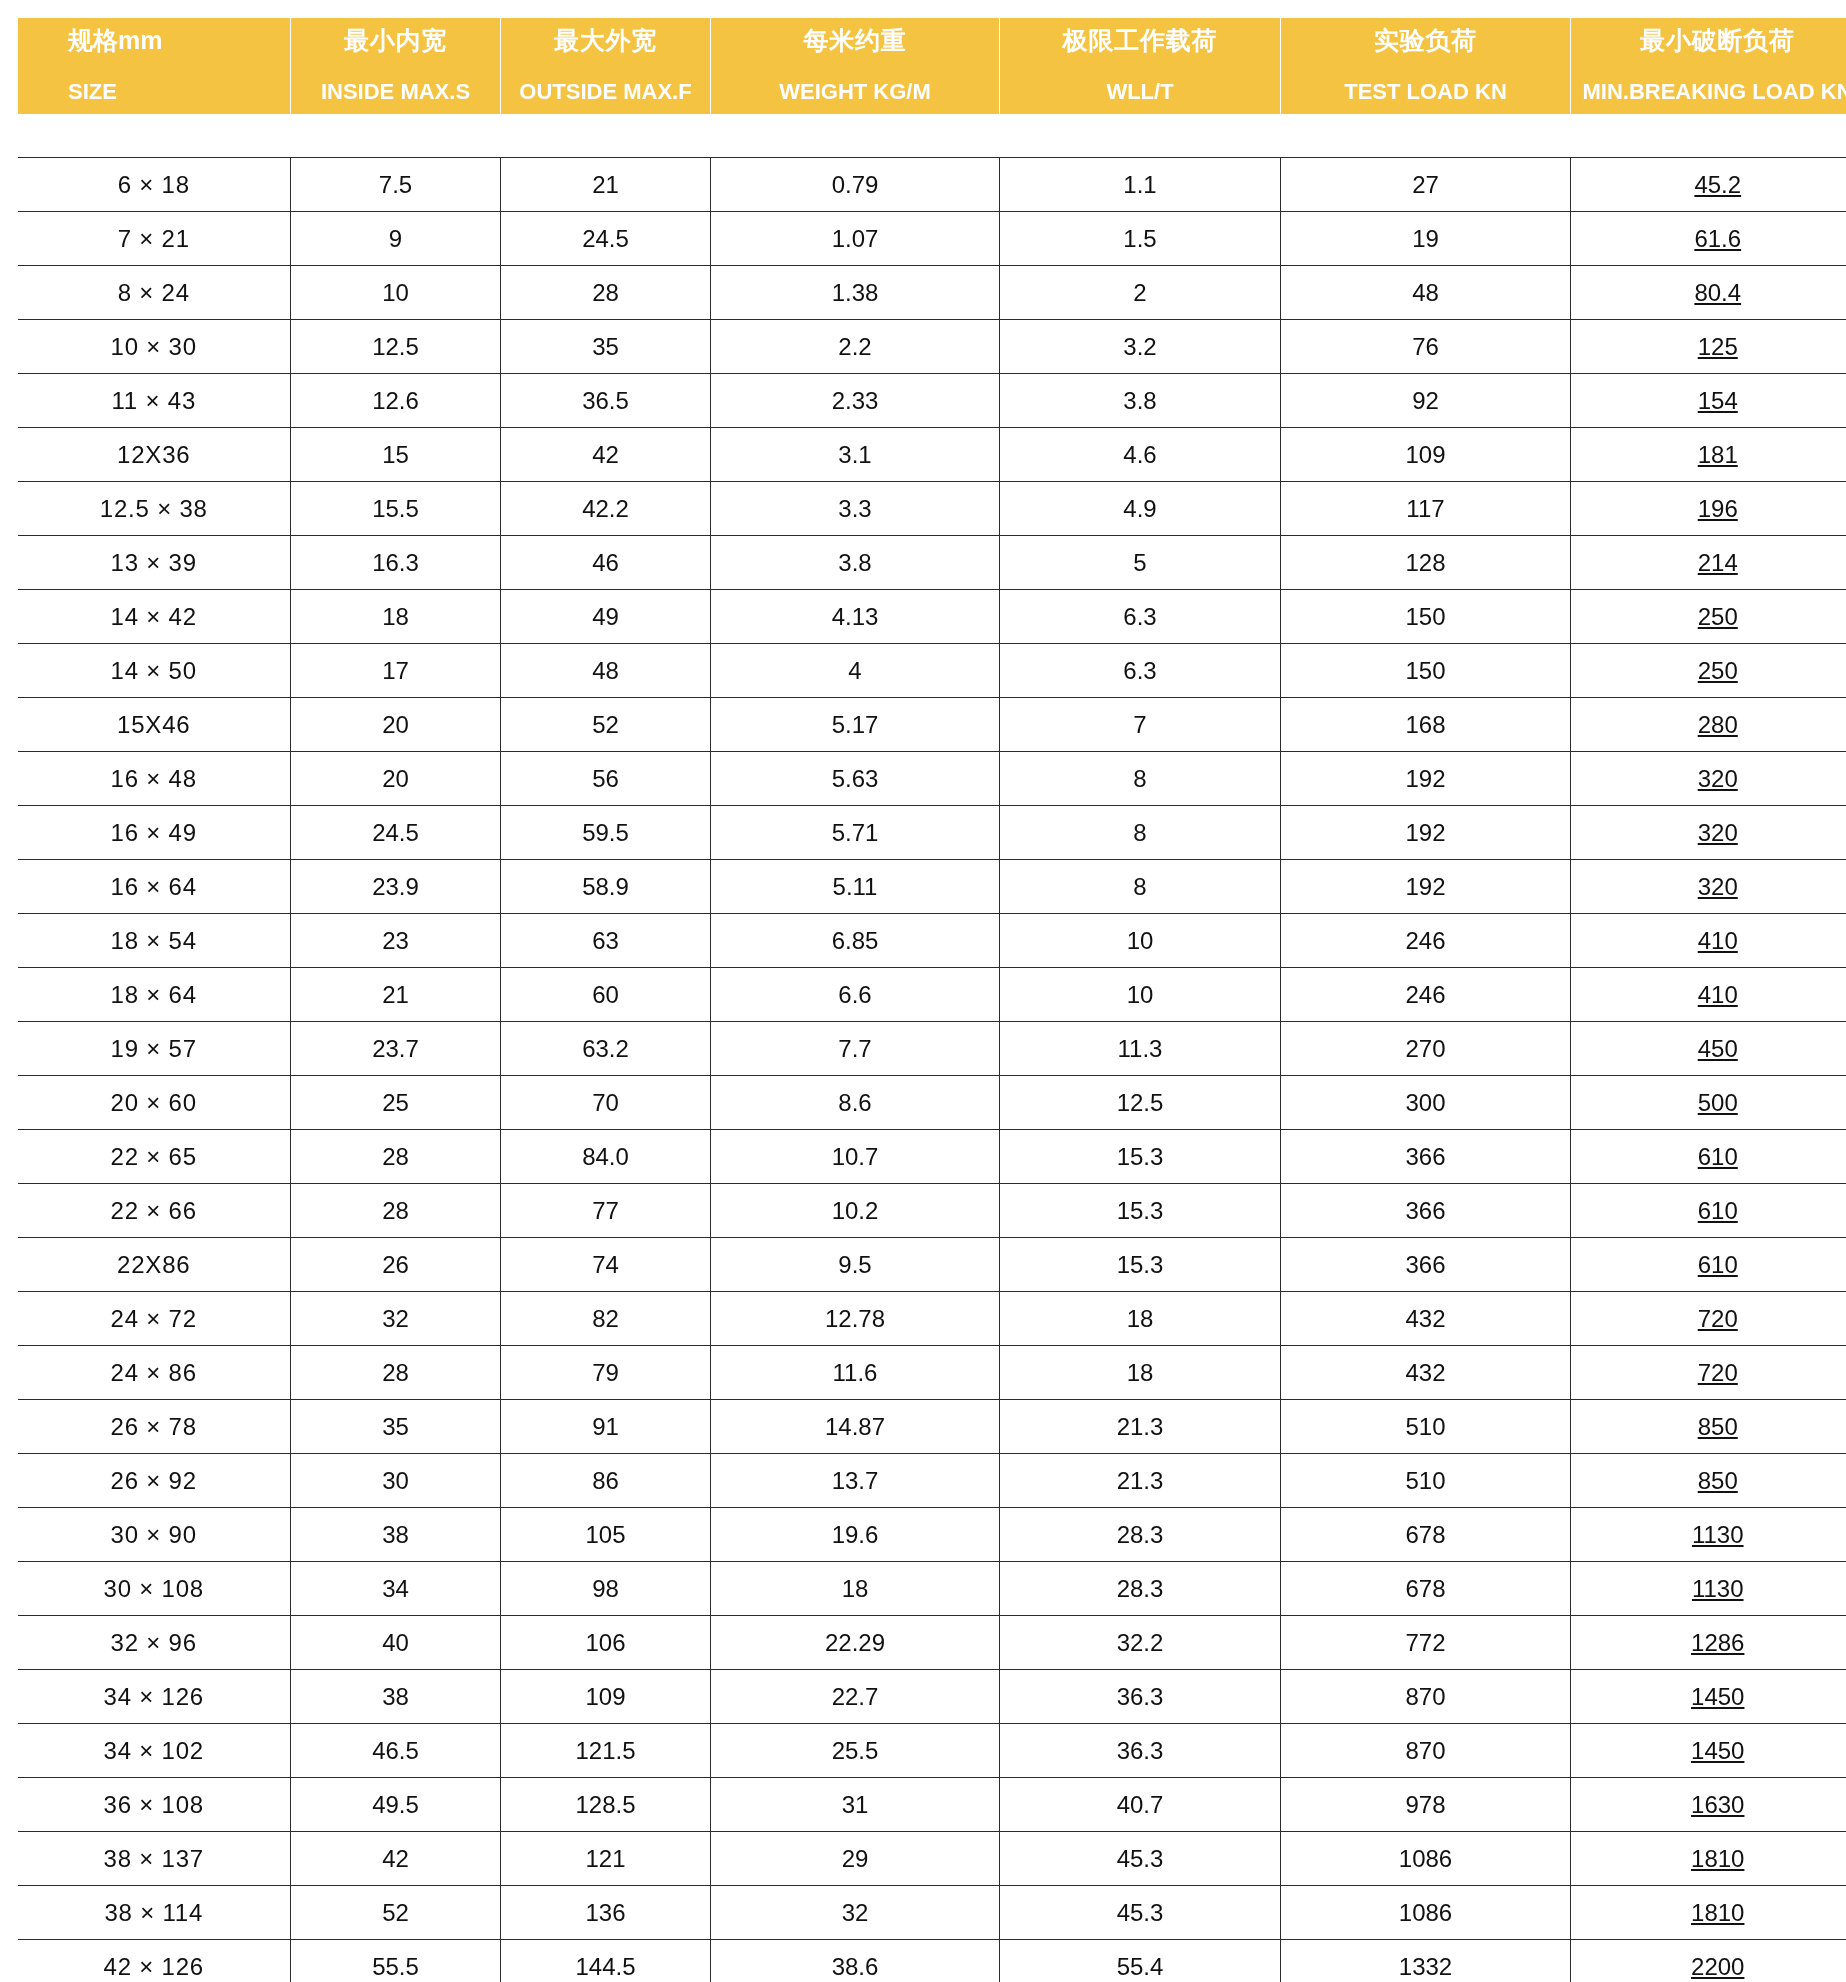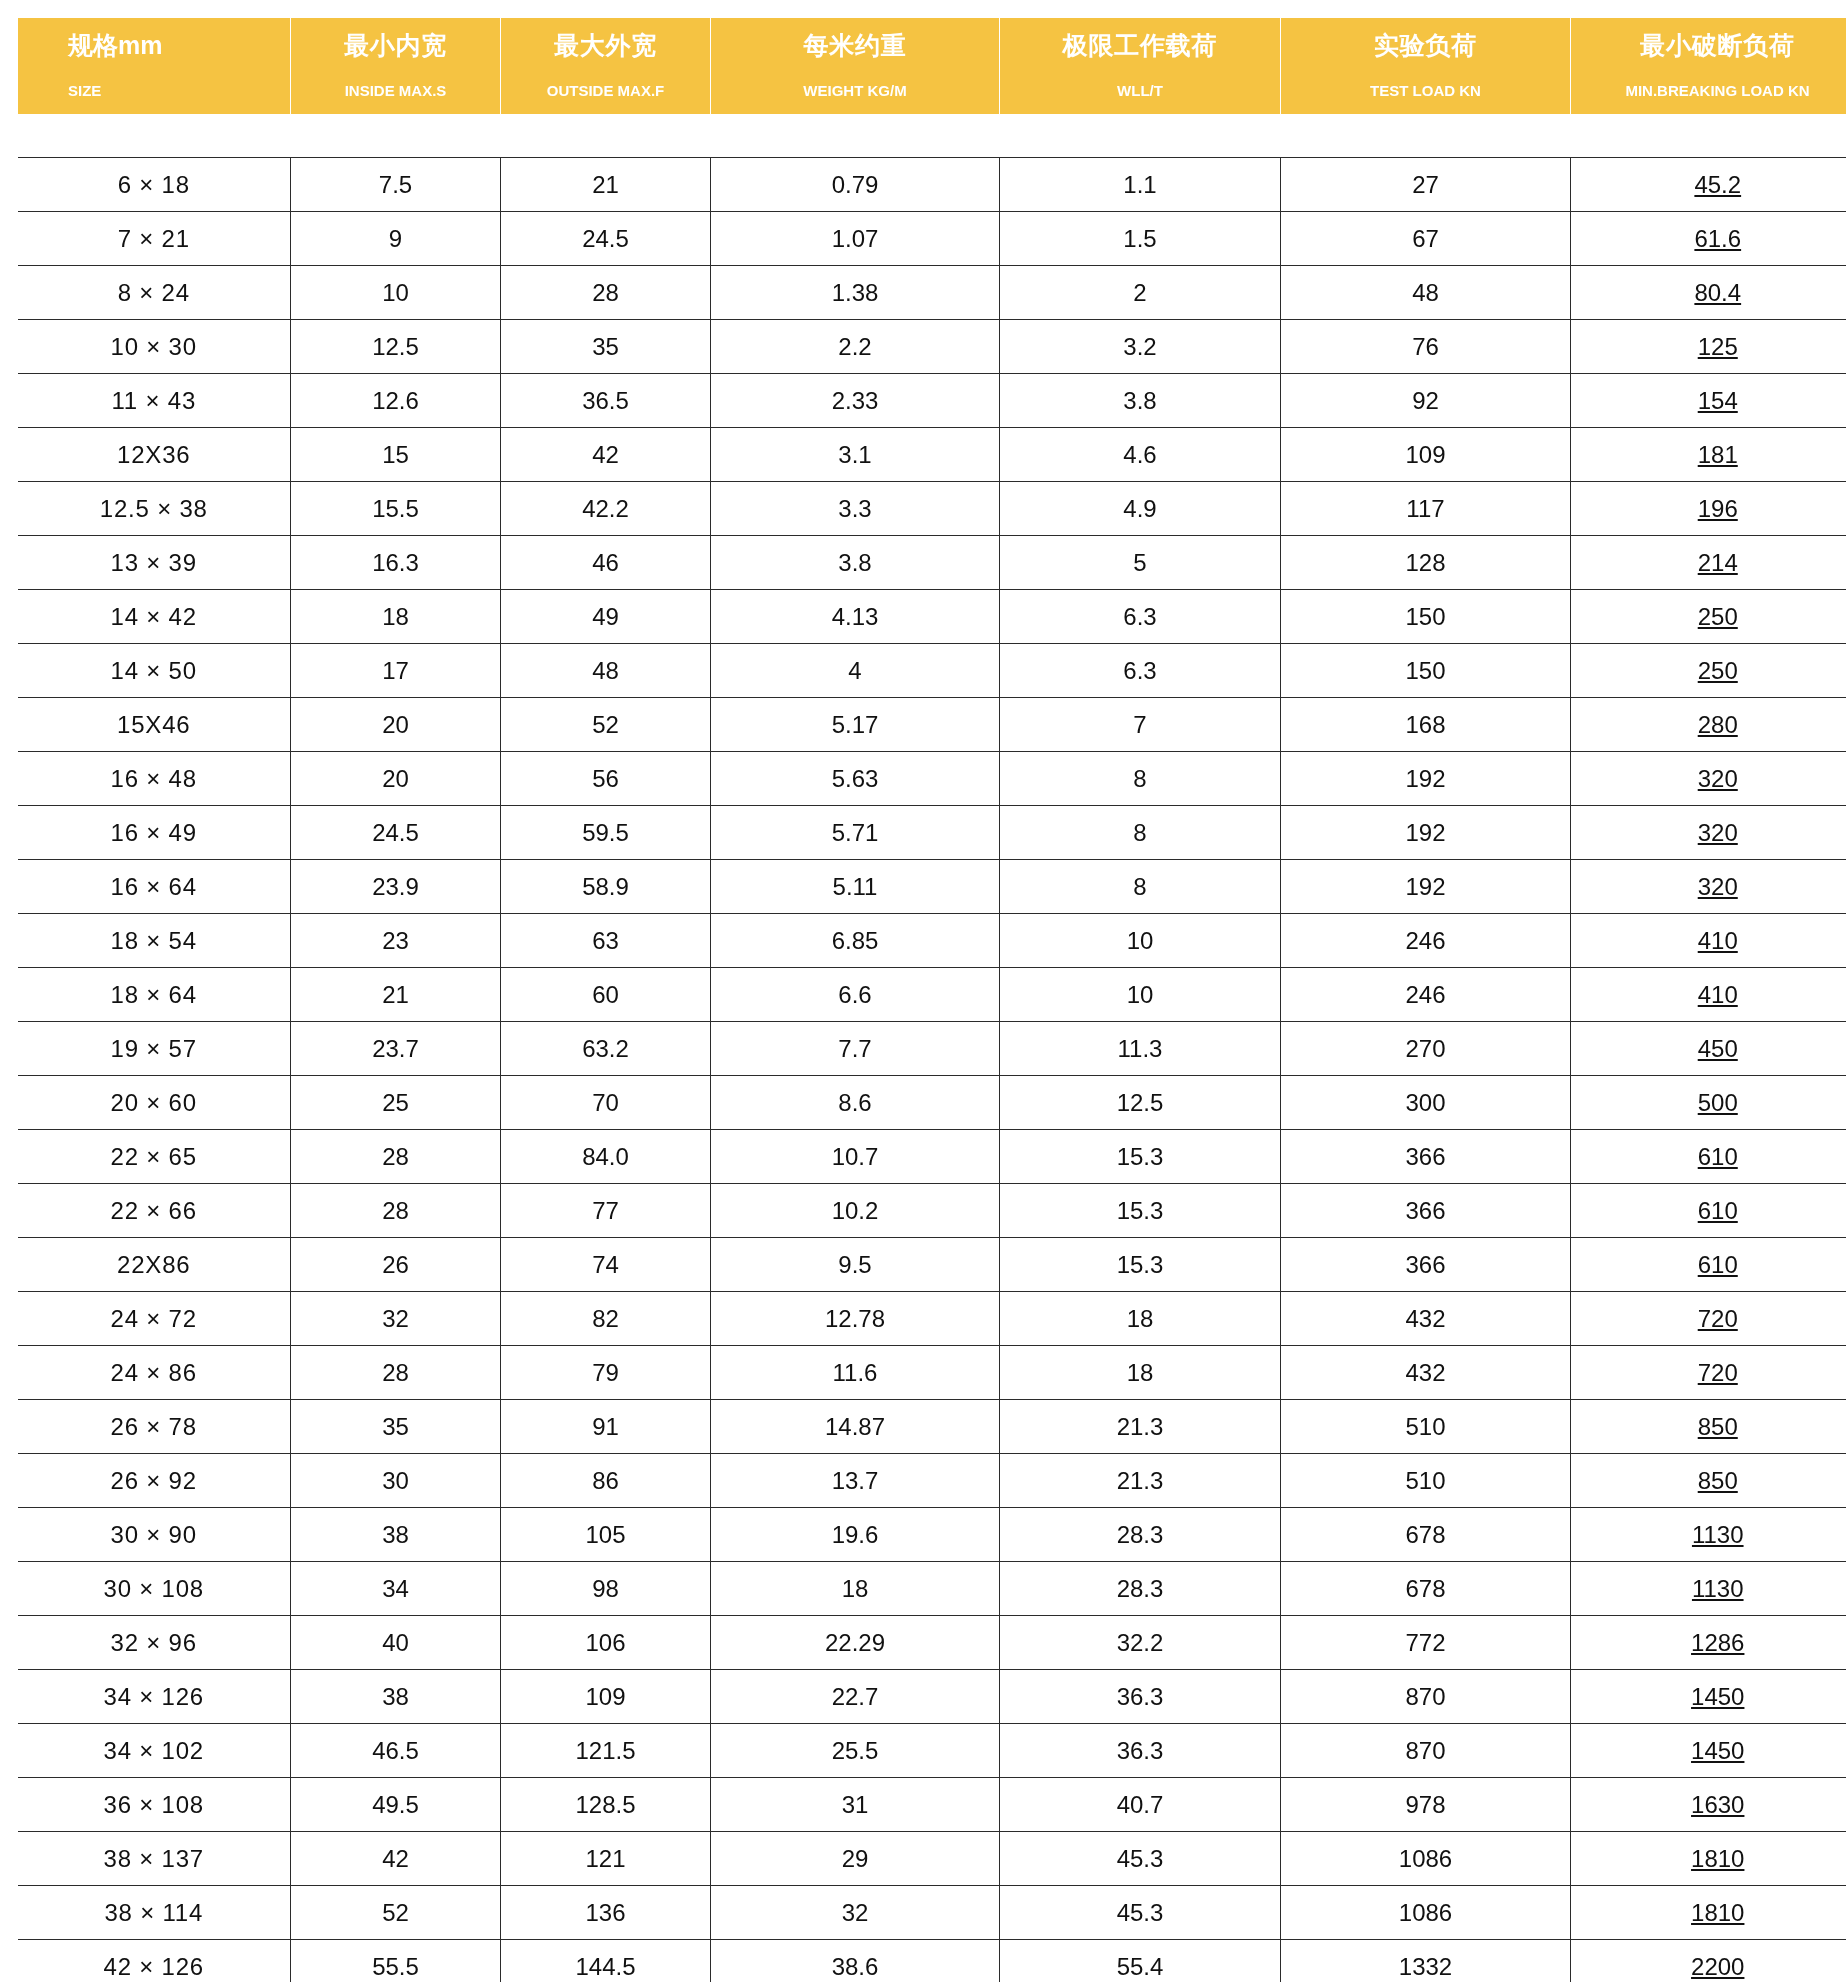--- a/index.html
+++ b/index.html
@@ -50,21 +50,21 @@
   .hd .cn {
     font-size: 25px;
     line-height: 1.25;
     color: #ffffff;
     font-weight: 700;
     text-align: center;
     white-space: nowrap;
     letter-spacing: 0.8px;
   }
   .hd .en {
-    font-size: 15px;
+    font-size: 22px;
     line-height: 1.25;
     color: #ffffff;
     font-weight: 700;
     text-align: center;
     white-space: nowrap;
     margin-top: 21px;
   }
   thead th.first .hd .cn,
   thead th.first .hd .en {
     text-align: left;
@@ -186,21 +186,21 @@
           <td>1.1</td>
           <td>27</td>
           <td>45.2</td>
         </tr>
         <tr>
           <td class="size-cell">7 × 21</td>
           <td>9</td>
           <td>24.5</td>
           <td>1.07</td>
           <td>1.5</td>
-          <td>67</td>
+          <td>19</td>
           <td>61.6</td>
         </tr>
         <tr>
           <td class="size-cell">8 × 24</td>
           <td>10</td>
           <td>28</td>
           <td>1.38</td>
           <td>2</td>
           <td>48</td>
           <td>80.4</td>

